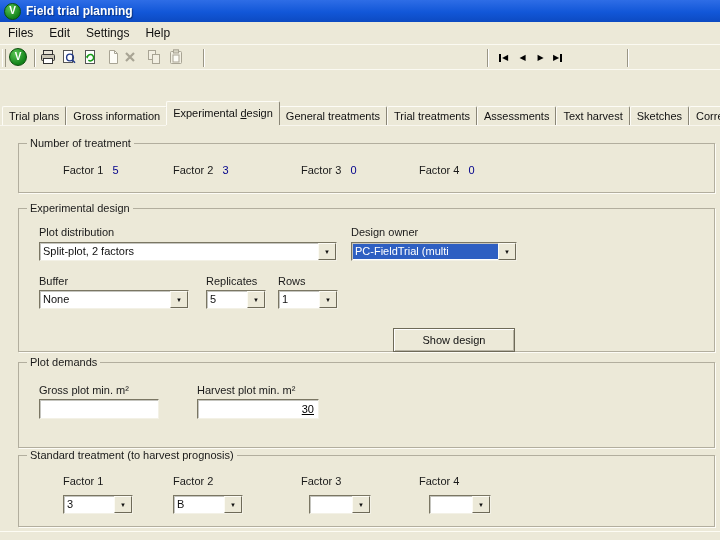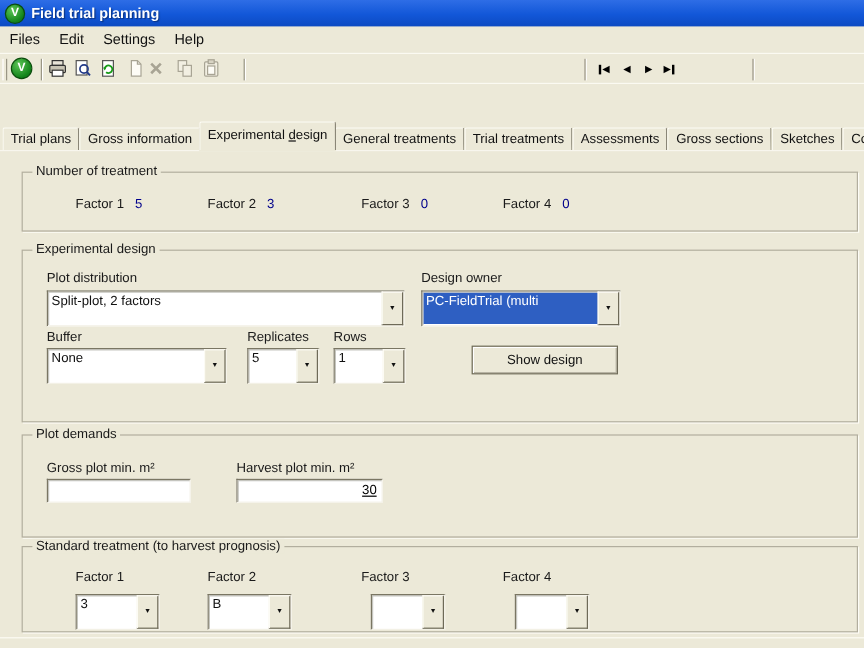--- a/index.html
+++ b/index.html
@@ -55,39 +55,39 @@
   .content-line{position:absolute;left:0;top:125px;width:720px;height:1px;background:#f8f6ee;}
 
   
   .grp{position:absolute;border:1px solid #b2ae9e;box-shadow:1px 1px 0 #fdfcf6;box-sizing:border-box;}
   .lg{position:absolute;top:-7px;left:8px;background:#ece9d8;padding:0 3px;
     font-size:11px;color:#1a1a1a;white-space:nowrap;}
   .lbl{position:absolute;font-size:11px;color:#1a1a1a;white-space:nowrap;}
   .val{color:#00008b;}
 
   
-  .combo{position:absolute;height:30px;background:#fff;border:1px solid;
+  .combo{position:absolute;height:19px;background:#fff;border:1px solid;
     border-color:#7a7663 #f3f1e6 #f3f1e6 #7a7663;
     box-shadow:inset 1px 1px 0 rgba(90,88,72,.35);box-sizing:border-box;}
   .combo .ct{position:absolute;left:3px;top:2px;right:17px;font-size:11px;
     white-space:nowrap;overflow:hidden;color:#111;}
   .combo.sel .ct{left:1px;top:1px;bottom:1px;right:17px;background:#2e5fc2;color:#fff;
     padding:1px 0 0 2px;}
   .combo .ab{position:absolute;right:0;top:0;bottom:0;width:16px;background:#ece9d8;
     border:1px solid;border-color:#fcfbf4 #6e6a58 #6e6a58 #fcfbf4;
     display:flex;align-items:center;justify-content:center;font-size:6px;color:#111;}
   .tin{position:absolute;height:20px;background:#fff;border:1px solid;
     border-color:#7a7663 #f3f1e6 #f3f1e6 #7a7663;
     box-shadow:inset 1px 1px 0 rgba(90,88,72,.35);box-sizing:border-box;
     font-family:"Liberation Sans",sans-serif;font-size:11px;padding:0 4px;outline:none;}
   .tin.right{text-align:right;}
   .pbtn{position:absolute;background:#ece9d8;border:1px solid #6e6a58;
     box-shadow:inset 1px 1px 0 #fff,inset -1px -1px 0 #b8b4a4;
     font-family:"Liberation Sans",sans-serif;font-size:11px;color:#111;
-    display:flex;align-items:center;justify-content:center;box-sizing:border-box;}
+    display:flex;align-items:center;justify-content:center;box-sizing:border-box;margin-top:40px;}
 
   .bottom-line{position:absolute;left:0;top:531px;width:720px;height:1px;background:#fdfcf4;}
   svg{display:block;}
 </style>
 </head>
 <body>
 
 <div id="window">
 
   <div class="titlebar">
@@ -187,21 +187,21 @@
 
   <div class="tabs">
     <div class="tab">Trial plans</div>
     <div class="tab">Gross information</div>
     <div class="tab active">
       <span>Experimental </span><span class="accel">d</span><span>esign</span>
     </div>
     <div class="tab">General treatments</div>
     <div class="tab">Trial treatments</div>
     <div class="tab">Assessments</div>
-    <div class="tab">Gross sections</div>
+    <div class="tab">Text harvest</div>
     <div class="tab">Sketches</div>
     <div class="tab">Corrections</div>
   </div>
   <div class="content-line"></div>
 
   <div class="grp" style="left:18px;top:143px;width:697px;height:50px;">
     <span class="lg">Number of treatment</span>
     <span class="lbl" style="left:44px;top:20px;">
       <span>Factor 1</span>&nbsp;&nbsp;
       <span class="val">5</span>

